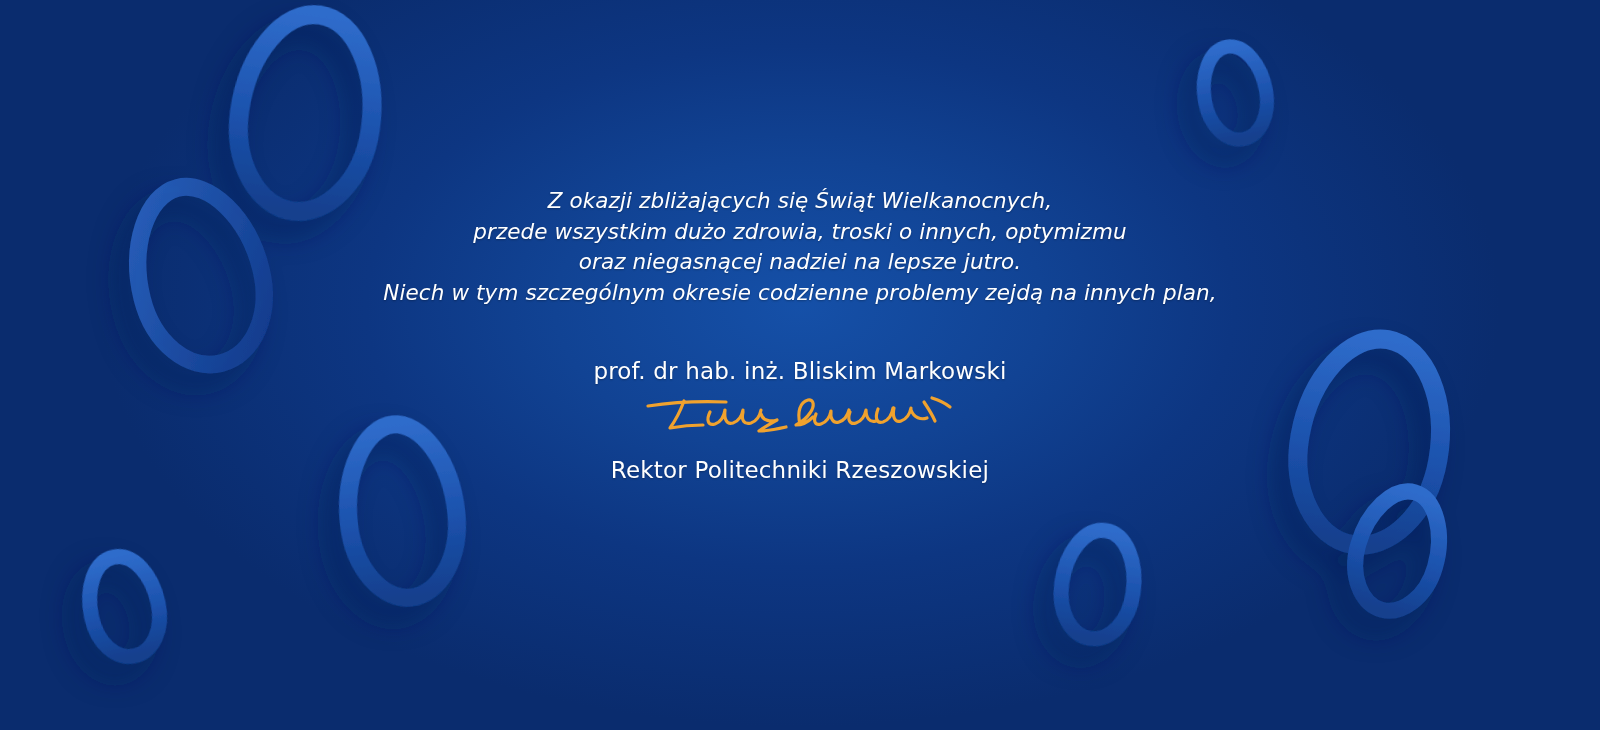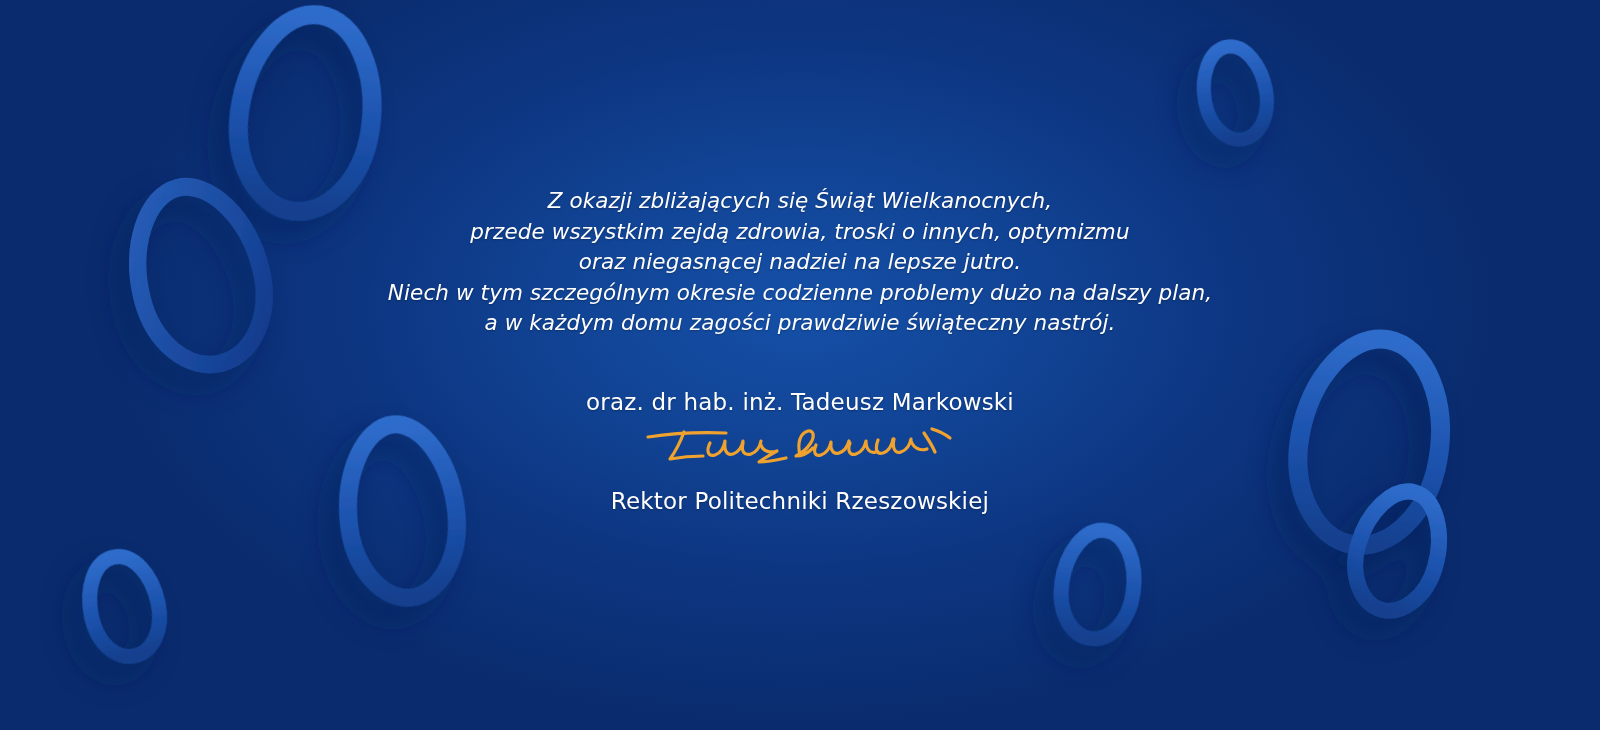--- a/index.html
+++ b/index.html
@@ -116,28 +116,27 @@
       <path d="M90,610 C90,581 104,556 124,556 C144,556 158,581 158,610 C158,637 143,657 124,657 C105,657 90,637 90,610 Z" transform="rotate(-12 124 606)" fill="none" stroke="url(#eggStroke)" stroke-width="15"></path>
 
       <path d="M1062,588 C1062,557 1077,530 1098,530 C1119,530 1134,557 1134,588 C1134,617 1118,639 1098,639 C1078,639 1062,617 1062,588 Z" transform="rotate(8 1098 584)" fill="none" stroke="url(#eggStroke)" stroke-width="15"></path>
     </g>
   </svg>
 
   <div class="content">
 
     <div class="greeting">
       <span class="line">Z okazji zbliżających się Świąt Wielkanocnych,</span>
-      <span class="line">przede wszystkim zejdą zdrowia, troski o innych, optymizmu</span>
+      <span class="line">przede wszystkim dużo zdrowia, troski o innych, optymizmu</span>
       <span class="line">oraz niegasnącej nadziei na lepsze jutro.</span>
-      <span class="line">Niech w tym szczególnym okresie codzienne problemy dużo na dalszy plan,</span>
-      <span class="line">a w każdym domu zagości prawdziwie świąteczny nastrój.</span>
+      <span class="line">Niech w tym szczególnym okresie codzienne problemy zejdą na innych plan,</span>
     </div>
 
     <div class="signature-block">
-      <div class="signer-name">oraz. dr hab. inż. Tadeusz Markowski</div>
+      <div class="signer-name">prof. dr hab. inż. Bliskim Markowski</div>
 
       <div class="signature-script">
         <svg width="320" height="46" viewBox="0 0 320 46" aria-hidden="true">
           <g fill="none" stroke="#f0a22e" stroke-width="3.2" stroke-linecap="round" stroke-linejoin="round">
             <path d="M8,14 C34,10 60,9 86,10"></path>
             <path d="M44,9 C40,20 35,29 30,36 C41,34 52,33 63,33"></path>
             <path d="M70,20 C66,28 68,34 75,32 C81,30 84,24 85,18 C84,26 86,33 93,31 C99,29 102,23 103,18"></path>
             <path d="M103,20 C101,28 104,33 111,31 C117,29 120,23 121,18"></path>
             <path d="M121,22 C123,29 131,30 137,28 C130,32 124,35 119,39 C127,39 137,37 146,35"></path>
             <path d="M160,32 C157,20 160,10 168,8 C174,7 175,14 170,21 C166,27 160,31 156,33 C162,33 168,30 173,25"></path>

